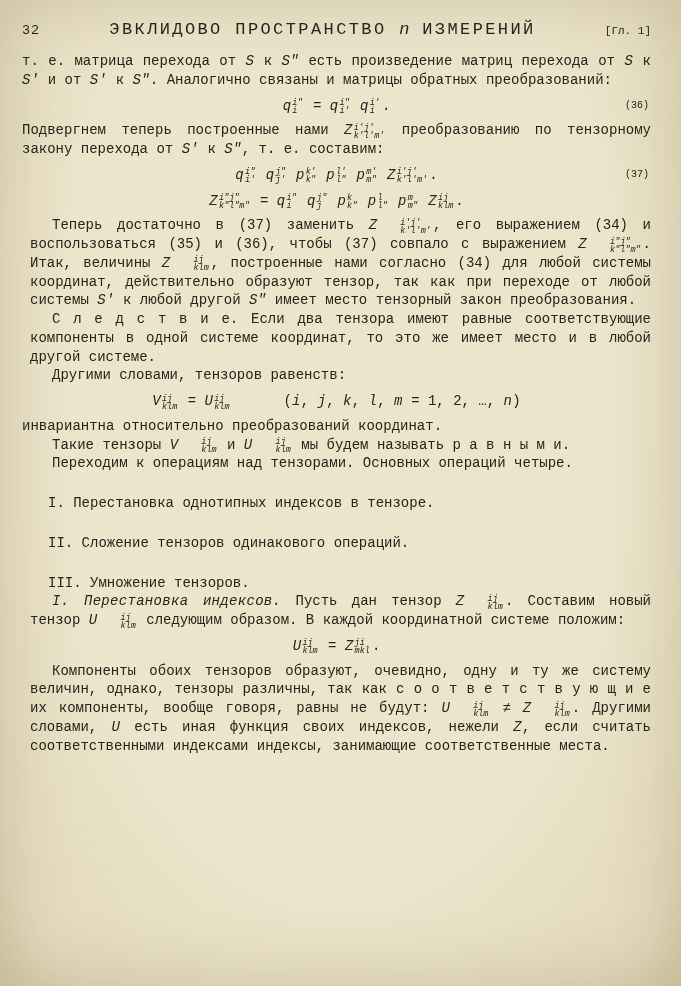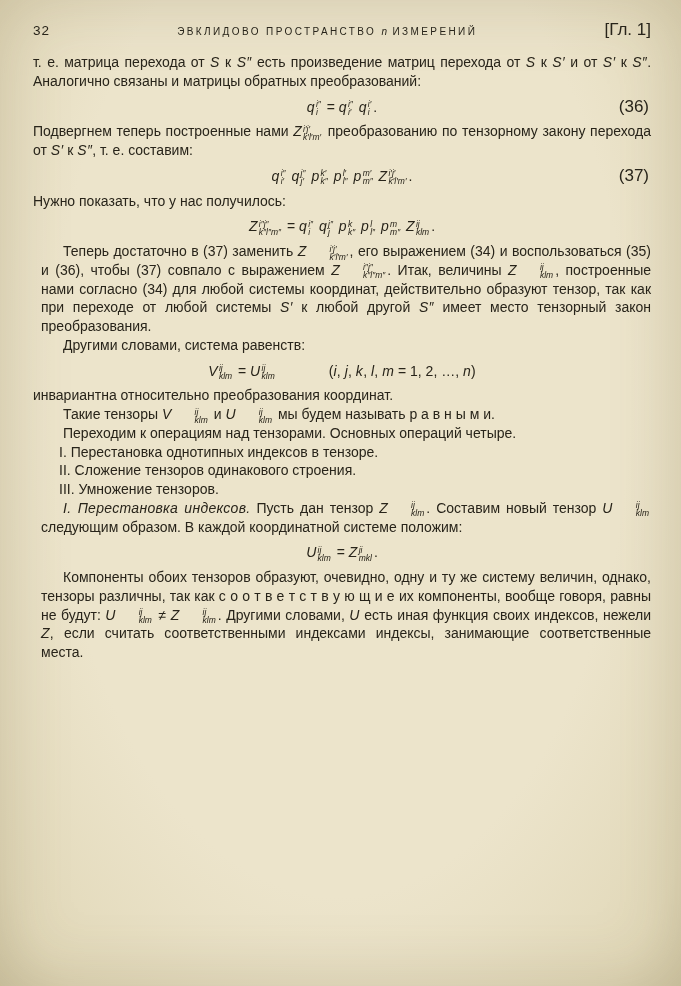--- a/index.html
+++ b/index.html
@@ -4,55 +4,55 @@
 <style>
   html, body { margin: 0; padding: 0; background: #c9c2ad; }
   .page {
     position: relative;
     width: 681px;
     height: 986px;
     background: #e9e1c6;
     background: radial-gradient(ellipse at 50% 40%, #ece4cb 60%, #e2d9ba 90%, #d8cfae 100%);
     box-shadow: inset 0 0 70px rgba(110, 92, 50, 0.22);
     overflow: hidden;
-    font-family: Liberation Sans, sans-serif;
+    font-family: Liberation Mono, monospace;
     color: #28241a;
     box-sizing: border-box;
-    padding: 20px 30px 0 33px;
+    padding: 20px 30px 0 22px;
   }
   .header {
     display: flex;
     justify-content: space-between;
     align-items: baseline;
     font-size: 13px;
     margin-bottom: 13px;
   }
   .pagenum { font-size: 13.5px; letter-spacing: 1px; }
-  .running { font-size: 10px; letter-spacing: 2.4px; }
-  .chapref { font-size: 17px; }
+  .running { font-size: 17px; letter-spacing: 2.4px; }
+  .chapref { font-size: 11px; }
   .body {
     font-size: 14px;
     line-height: 1.34;
     text-align: justify;
   }
   p.para { margin: 0; }
   p.ind { text-indent: 22px; margin-left: 8px; }
-  p.list { text-indent: 26px; text-align: left; }
+  p.list { text-indent: 26px; text-align: left; margin-top: 21px; }
   .formula-row {
     position: relative;
     text-align: center;
     margin: 7px 0 6px 0;
     white-space: nowrap;
   }
   .eqnum {
     position: absolute;
     right: 2px;
     top: 50%;
     transform: translateY(-50%);
-    font-size: 17px;
+    font-size: 10px;
   }
   
   .t {
     display: inline-block;
     vertical-align: -0.42em;
     text-align: left;
     font-size: 8.5px;
     line-height: 0.95;
     font-style: italic;
     margin: 0 2px 0 1px;
@@ -81,43 +81,43 @@
       <span class="eqnum">(36)</span>
     </div>
 
     <p class="para">Подвергнем теперь построенные нами <i>Z</i><span class="t"><span class="up">i′j′</span><span class="dn">k′l′m′</span></span> преобразованию по тензорному закону перехода от <i>S′</i> к <i>S″</i>, т. е. составим:</p>
 
     <div class="formula-row">
       <span class="formula"><i>q</i><span class="t"><span class="up">i″</span><span class="dn">i′</span></span> <i>q</i><span class="t"><span class="up">j″</span><span class="dn">j′</span></span> <i>p</i><span class="t"><span class="up">k′</span><span class="dn">k″</span></span> <i>p</i><span class="t"><span class="up">l′</span><span class="dn">l″</span></span> <i>p</i><span class="t"><span class="up">m′</span><span class="dn">m″</span></span> <i>Z</i><span class="t"><span class="up">i′j′</span><span class="dn">k′l′m′</span></span>.</span>
       <span class="eqnum">(37)</span>
     </div>
 
-    <p class="para">Нужно показать, что у нас получилось:</p>
 
     <div class="formula-row">
       <span class="formula"><i>Z</i><span class="t"><span class="up">i″j″</span><span class="dn">k″l″m″</span></span> = <i>q</i><span class="t"><span class="up">i″</span><span class="dn">i</span></span> <i>q</i><span class="t"><span class="up">j″</span><span class="dn">j</span></span> <i>p</i><span class="t"><span class="up">k</span><span class="dn">k″</span></span> <i>p</i><span class="t"><span class="up">l</span><span class="dn">l″</span></span> <i>p</i><span class="t"><span class="up">m</span><span class="dn">m″</span></span> <i>Z</i><span class="t"><span class="up">ij</span><span class="dn">klm</span></span>.</span>
     </div>
 
     <p class="para ind">Теперь достаточно в (37) заменить <i>Z</i><span class="t"><span class="up">i′j′</span><span class="dn">k′l′m′</span></span>, его выражением (34) и воспользоваться (35) и (36), чтобы (37) совпало с выражением <i>Z</i><span class="t"><span class="up">i″j″</span><span class="dn">k″l″m″</span></span>. Итак, величины <i>Z</i><span class="t"><span class="up">ij</span><span class="dn">klm</span></span>, построенные нами согласно (34) для любой системы координат, действительно образуют тензор, так как при переходе от любой системы <i>S′</i> к любой другой <i>S″</i> имеет место тензорный закон преобразования.</p>
 
+    <p class="para ind">С л е д с т в и е. Если два тензора имеют равные соответствующие компоненты в одной системе координат, то это же имеет место и в любой другой системе.</p>
 
-    <p class="para ind">Другими словами, система равенств:</p>
+    <p class="para ind">Другими словами, тензоров равенств:</p>
 
     <div class="formula-row">
       <span class="formula"><i>V</i><span class="t"><span class="up">ij</span><span class="dn">klm</span></span> = <i>U</i><span class="t"><span class="up">ij</span><span class="dn">klm</span></span><span class="sp"></span>(<i>i</i>, <i>j</i>, <i>k</i>, <i>l</i>, <i>m</i> = 1, 2, …, <i>n</i>)</span>
     </div>
 
-    <p class="para">инвариантна относительно преобразования координат.</p>
+    <p class="para">инвариантна относительно преобразований координат.</p>
 
     <p class="para ind">Такие тензоры <i>V</i><span class="t"><span class="up">ij</span><span class="dn">klm</span></span> и <i>U</i><span class="t"><span class="up">ij</span><span class="dn">klm</span></span> мы будем называть р а в н ы м и.</p>
 
     <p class="para ind">Переходим к операциям над тензорами. Основных операций четыре.</p>
 
     <p class="para list">I. Перестановка однотипных индексов в тензоре.</p>
-    <p class="para list">II. Сложение тензоров одинакового строения.</p>
+    <p class="para list">II. Сложение тензоров одинакового операций.</p>
     <p class="para list">III. Умножение тензоров.</p>
 
     <p class="para ind"><i>I. Перестановка индексов.</i> Пусть дан тензор <i>Z</i><span class="t"><span class="up">ij</span><span class="dn">klm</span></span>. Составим новый тензор <i>U</i><span class="t"><span class="up">ij</span><span class="dn">klm</span></span> следующим образом. В каждой координатной системе положим:</p>
 
     <div class="formula-row">
       <span class="formula"><i>U</i><span class="t"><span class="up">ij</span><span class="dn">klm</span></span> = <i>Z</i><span class="t"><span class="up">ji</span><span class="dn">mkl</span></span>.</span>
     </div>
 
 
     <p class="para ind">Компоненты обоих тензоров образуют, очевидно, одну и ту же систему величин, однако, тензоры различны, так как с о о т в е т с т в у ю щ и е их компоненты, вообще говоря, равны не будут: <i>U</i><span class="t"><span class="up">ij</span><span class="dn">klm</span></span> ≠ <i>Z</i><span class="t"><span class="up">ij</span><span class="dn">klm</span></span>. Другими словами, <i>U</i> есть иная функция своих индексов, нежели <i>Z</i>, если считать соответственными индексами индексы, занимающие соответственные места.</p>

